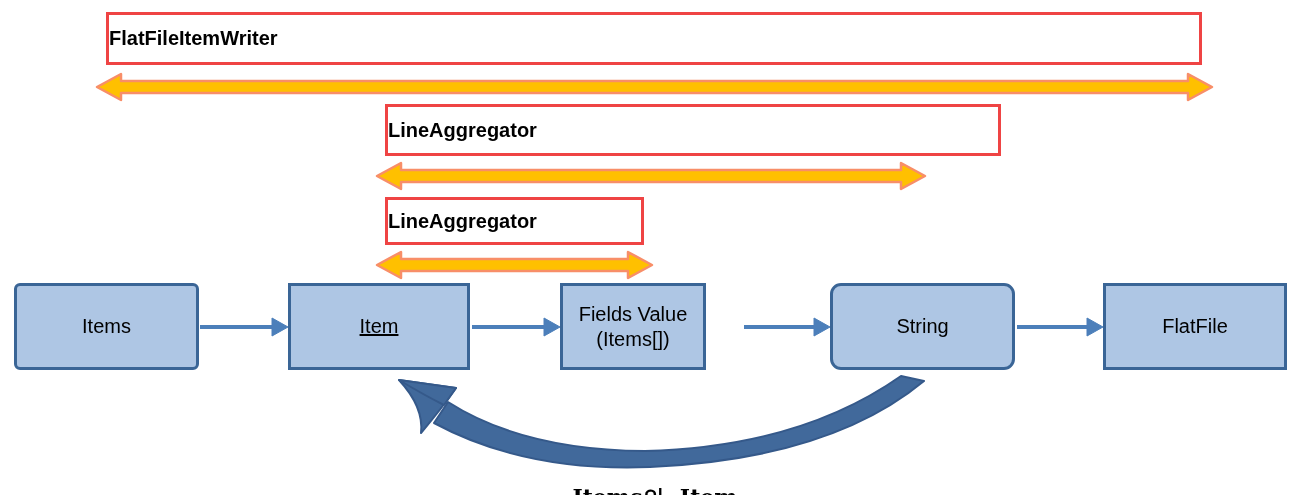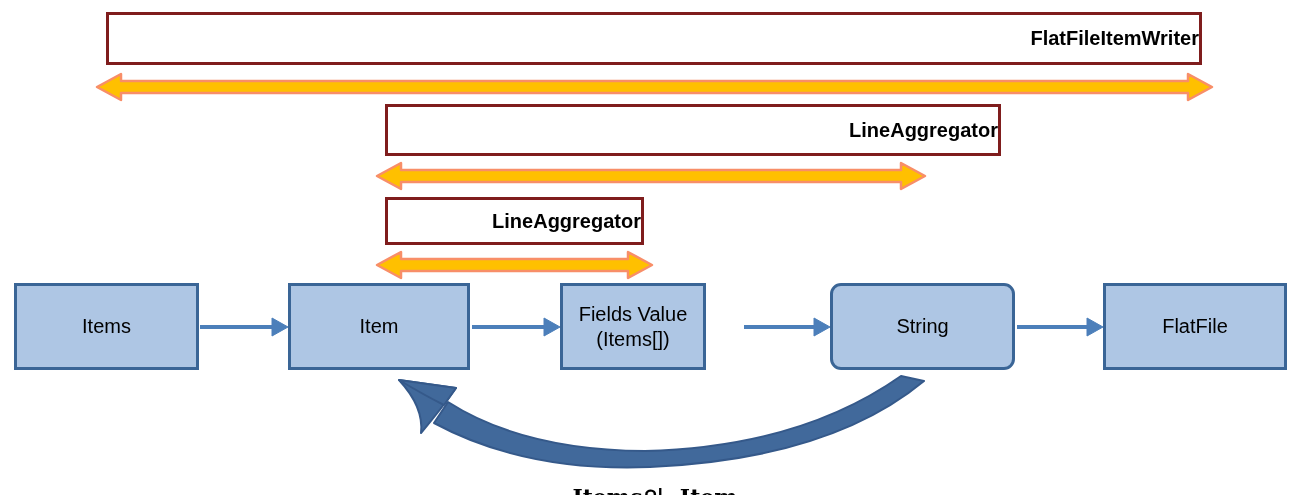--- a/index.html
+++ b/index.html
@@ -3,35 +3,35 @@
 <meta charset="utf-8">
 <style>
   html,body{margin:0;padding:0;}
   body{
     width:1300px;height:495px;position:relative;background:#ffffff;
     font-family:"Liberation Sans",sans-serif;overflow:hidden;
   }
   .stage{position:absolute;left:0;top:0;width:1300px;height:495px;}
   svg.arrows{position:absolute;left:0;top:0;z-index:1;}
   .layer-box{
-    position:absolute;z-index:2;background:#ffffff;border:3px solid #7f1d1d;
-    display:flex;align-items:center;justify-content:flex-end;
+    position:absolute;z-index:2;background:#ffffff;border:3px solid #ef4444;
+    display:flex;align-items:center;justify-content:flex-start;
     font-weight:700;font-size:20px;color:#000000;box-sizing:border-box;
   }
   .layer-box.l1{left:106px;top:12px;width:1096px;height:53px;}
   .layer-box.l2{left:385px;top:104px;width:616px;height:52px;}
   .layer-box.l3{left:385px;top:197px;width:259px;height:48px;}
   .node-box{
     position:absolute;z-index:2;background:#AEC6E4;border:3px solid #3A6596;
     display:flex;flex-direction:column;align-items:center;justify-content:center;
     font-size:20px;color:#000000;box-sizing:border-box;top:283px;height:87px;
     line-height:25px;text-align:center;
   }
-  .node-box.n1{left:14px;width:185px;}
-  .node-box.n2{left:288px;width:182px;}
+  .node-box.n1{left:14px;width:185px;border-radius:6px;}
+  .node-box.n2{left:288px;width:182px;text-decoration:underline;}
   .node-box.n3{left:560px;width:146px;}
   .node-box.n4{left:830px;width:185px;border-radius:11px;}
   .node-box.n5{left:1103px;width:184px;}
   .loop-note{
     position:absolute;z-index:3;left:520px;top:427px;width:270px;
     text-align:center;font-family:"DejaVu Serif","Liberation Serif",serif;
     font-weight:700;font-size:22px;color:#000000;line-height:28px;white-space:pre;
   }
 </style>
 </head>

